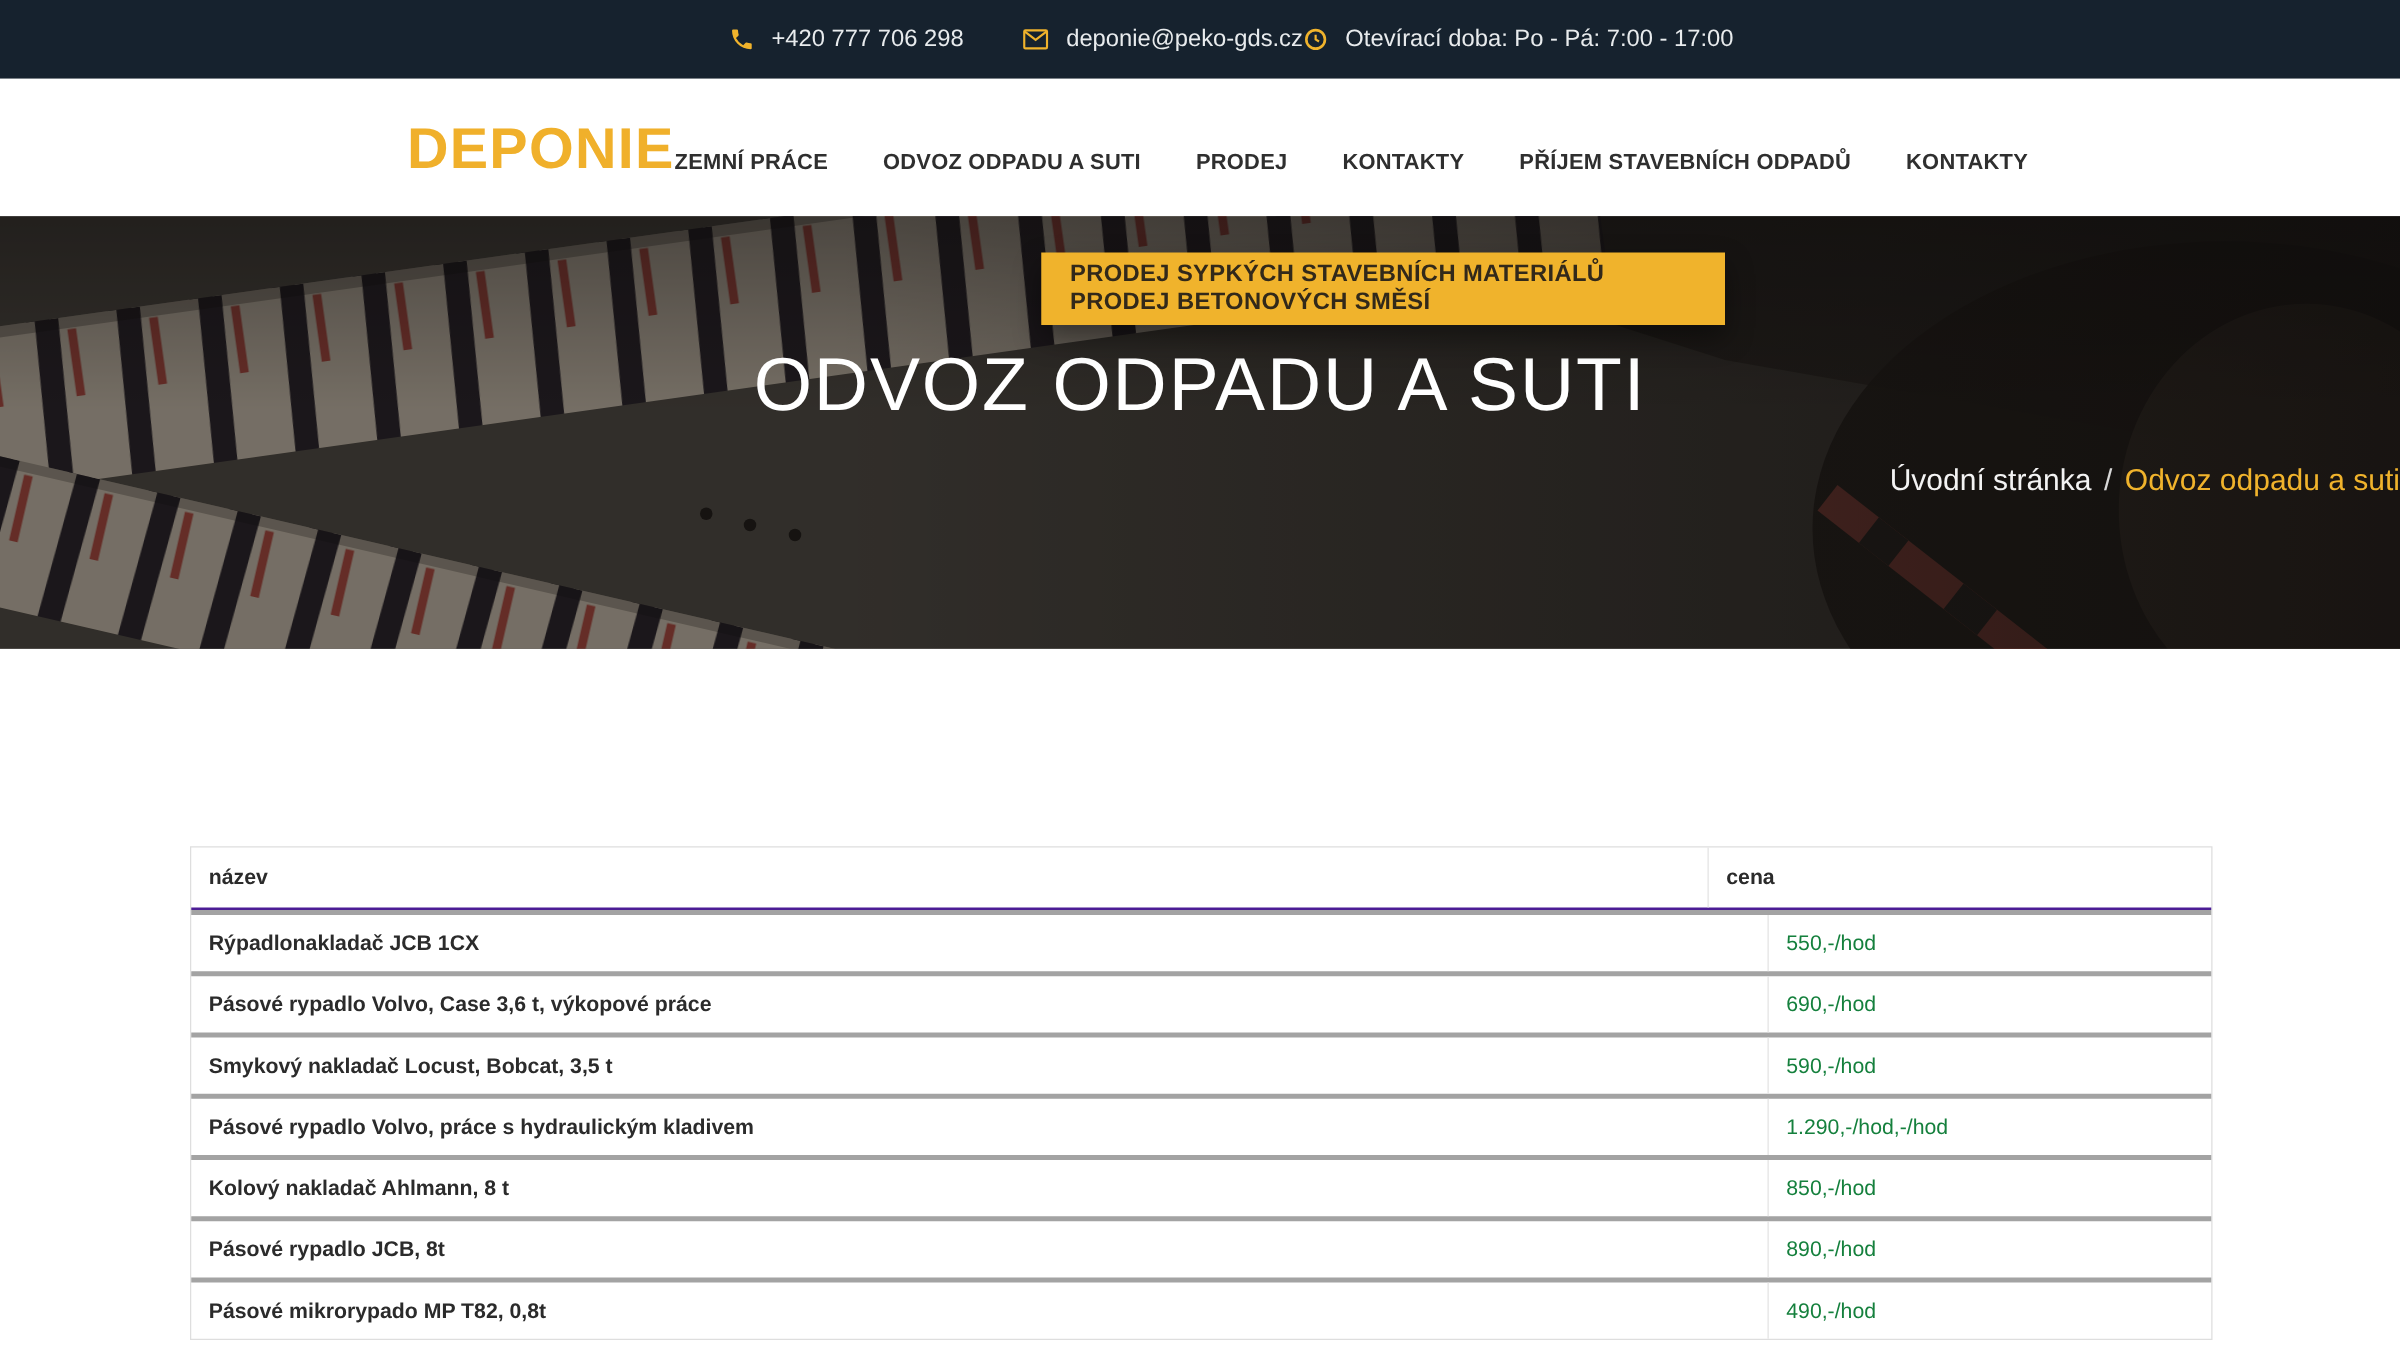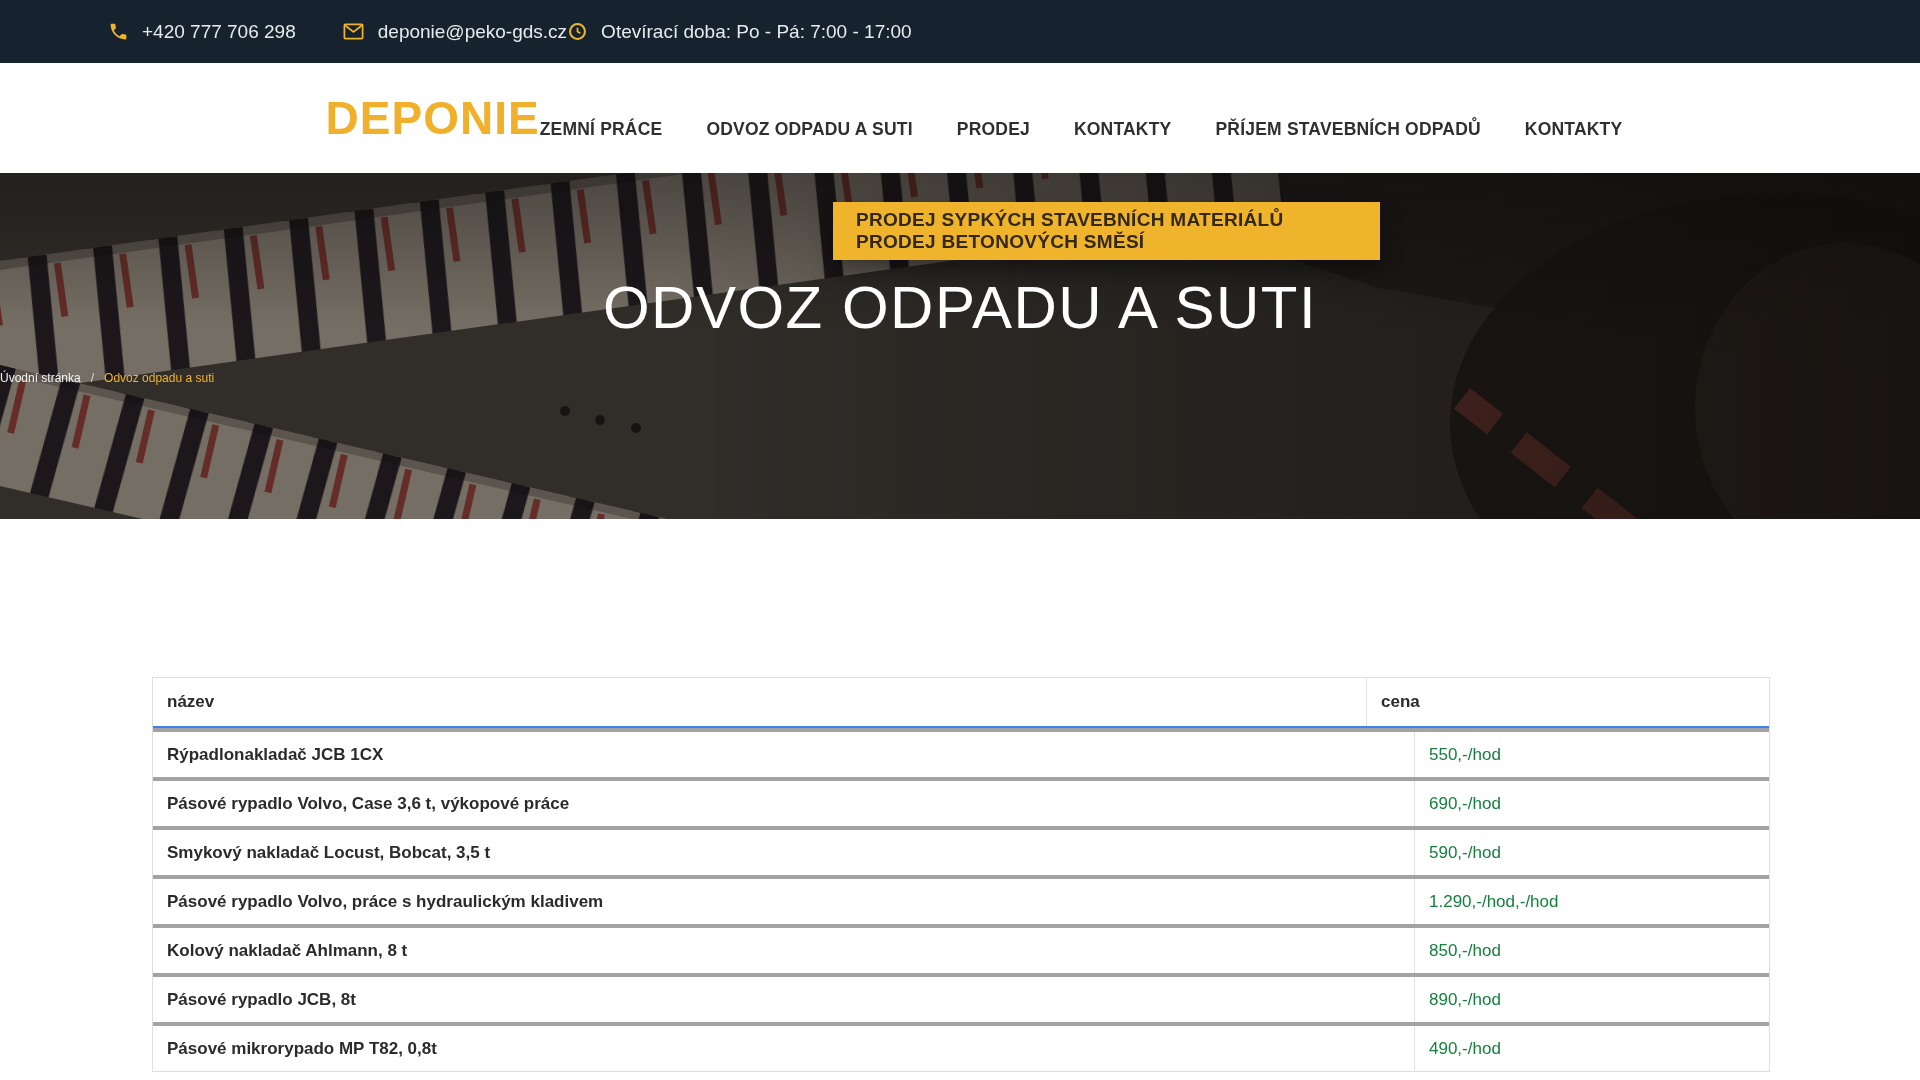--- a/index.html
+++ b/index.html
@@ -11,21 +11,21 @@
     overflow:hidden;
   }
   a { color:inherit; text-decoration:none; }
 
   
   .topbar {
     height:63px;
     background:#16222E;
     display:flex;
     align-items:center;
-    justify-content:flex-start;
+    justify-content:center;
     padding:0 58px 0 108px;
     color:#E8EBED;
     font-size:19px;
   }
   .topbar-left { display:flex; align-items:center; gap:46px; }
   .topbar-item { display:flex; align-items:center; gap:13px; }
   .topbar-item .ico { display:flex; align-items:center; }
 
   
   .site-header {
@@ -68,22 +68,22 @@
     text-align:center;
     color:#FFFFFF;
     font-size:60px;
     font-weight:400;
     letter-spacing:1.5px;
     z-index:2;
   }
   .breadcrumb {
     position:absolute;
     left:0; right:0; top:198px;
-    text-align:left;
-    font-size:12px;
+    text-align:right;
+    font-size:24px;
     color:#F3F3F3;
     z-index:2;
   }
   .breadcrumb .sep { color:#D8D8D8; margin:0 10px; }
   .breadcrumb .current { color:#F0B32C; }
   .breadcrumb .home { cursor:pointer; }
 
   
   .dropdown {
     position:absolute;
@@ -109,21 +109,21 @@
     position:absolute;
     left:152px;
     top:677px;
     width:1618px;
     background:#fff;
     border:1px solid #DEDEDE;
     font-size:17px;
   }
   .pt-row { display:grid; grid-template-columns:1213px 1fr; }
   .pt-row + .pt-row { border-top:4px solid #a3a3a3;gap:48px; }
-  .pt-head { border-bottom:2px solid #3b82f6; }
+  .pt-head { border-bottom:2px solid #4c1d95; }
   .pt-cell {
     height:45px;
     display:flex;
     align-items:center;
     padding:0 14px;
     overflow:hidden;
     white-space:nowrap;
   }
   .pt-head .pt-cell { height:48px; font-weight:bold; color:#2B2B2B; }
   .pt-cell.c2 { border-left:1px solid #E3E3E3; }

